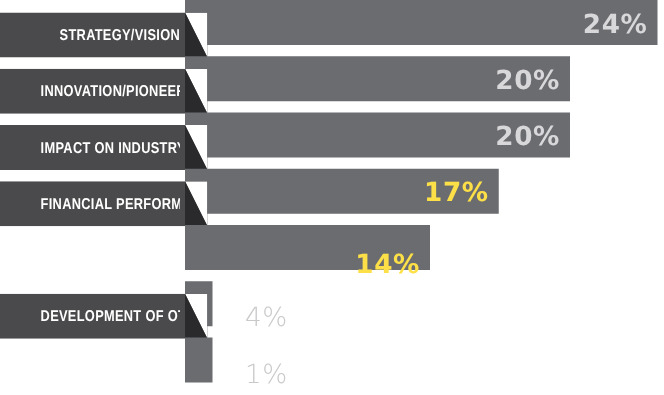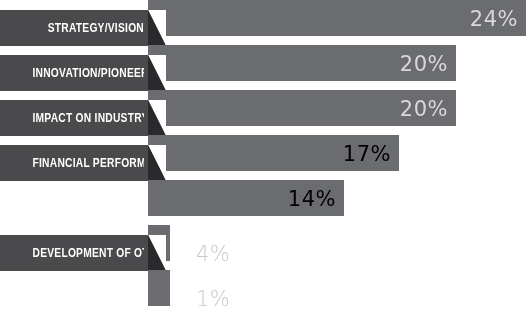--- a/index.html
+++ b/index.html
@@ -38,21 +38,21 @@
   }
 
   
   .value-in {
     position: absolute;
     right: 8px;
     top: 0;
     height: 36px;
     line-height: 38px;
     font-size: 21px;
-    font-weight: 400;
+    font-weight: 700;
     color: #d8d8da;
     letter-spacing: 0.5px;
     font-family: "DejaVu Sans", sans-serif;
     white-space: nowrap;
   }
 
   
   .value-out {
     position: absolute;
     top: 10px;
@@ -160,32 +160,32 @@
       </div>
       <div class="label-wrap">
         <div class="label-block" style="background: rgb(74, 74, 76);"></div>
         <div class="label-notch" style="background: rgb(255, 255, 255);"></div>
         <div class="label-shadow" style="background: rgb(42, 42, 44);"></div>
         <div class="label-text" style="color: rgb(255, 255, 255);">IMPACT ON INDUSTRY</div>
       </div>
     </div>
     <div class="row" style="top: 135px;">
       <div class="bar" style="width: 251px; background: rgb(107, 108, 112);">
-        <span class="value-in" style="color: #000000;">17%</span>
+        <span class="value-in" style="color: #fde047;">17%</span>
       </div>
       <div class="label-wrap">
         <div class="label-block" style="background: rgb(74, 74, 76);"></div>
         <div class="label-notch" style="background: rgb(255, 255, 255);"></div>
         <div class="label-shadow" style="background: rgb(42, 42, 44);"></div>
         <div class="label-text" style="color: rgb(255, 255, 255);">FINANCIAL PERFORMANCE</div>
       </div>
     </div>
     <div class="row" style="top: 180px;">
       <div class="bar" style="width: 196px; background: rgb(107, 108, 112);">
-        <span class="value-in" style="color: #000000;">14%</span>
+        <span class="value-in" style="color: #fde047; margin-top: 12px;">14%</span>
       </div>
     </div>
     <div class="row" style="top: 225px;">
       <div class="bar" style="width: 22px; background: rgb(107, 108, 112);"></div>
       <span class="value-out" style="left: 196px; color: rgb(201, 201, 203);">4%</span>
       <div class="label-wrap">
         <div class="label-block" style="background: rgb(74, 74, 76);"></div>
         <div class="label-notch" style="background: rgb(255, 255, 255);"></div>
         <div class="label-shadow" style="background: rgb(42, 42, 44);"></div>
         <div class="label-text" style="color: rgb(255, 255, 255);">DEVELOPMENT OF OTHERS</div>

